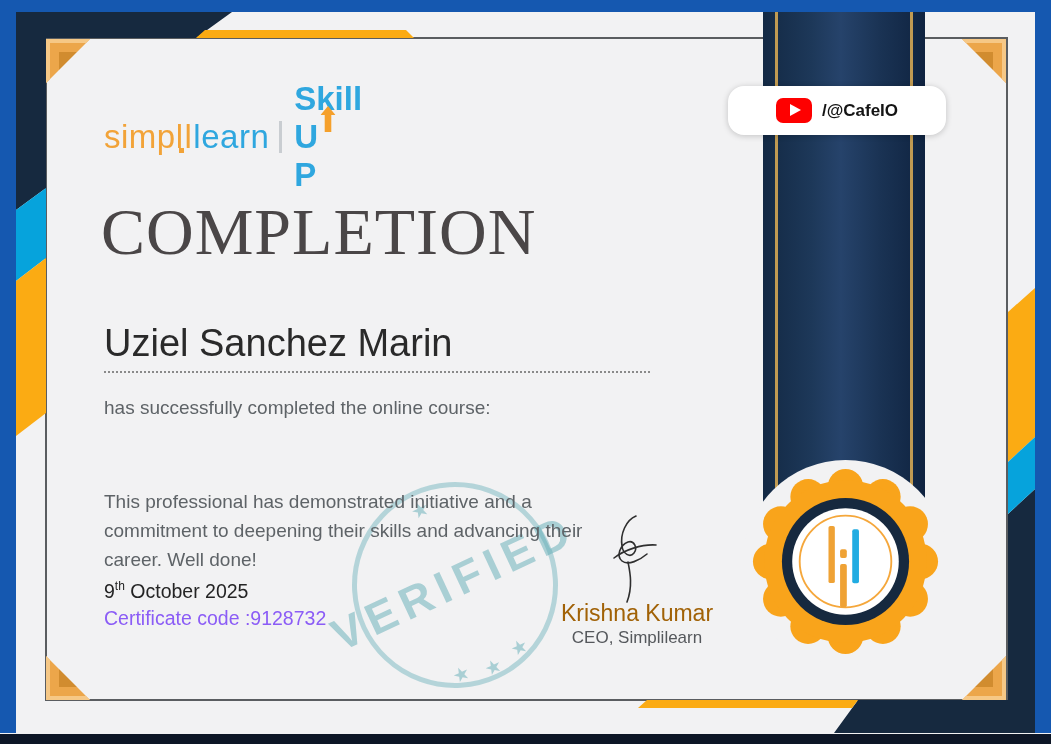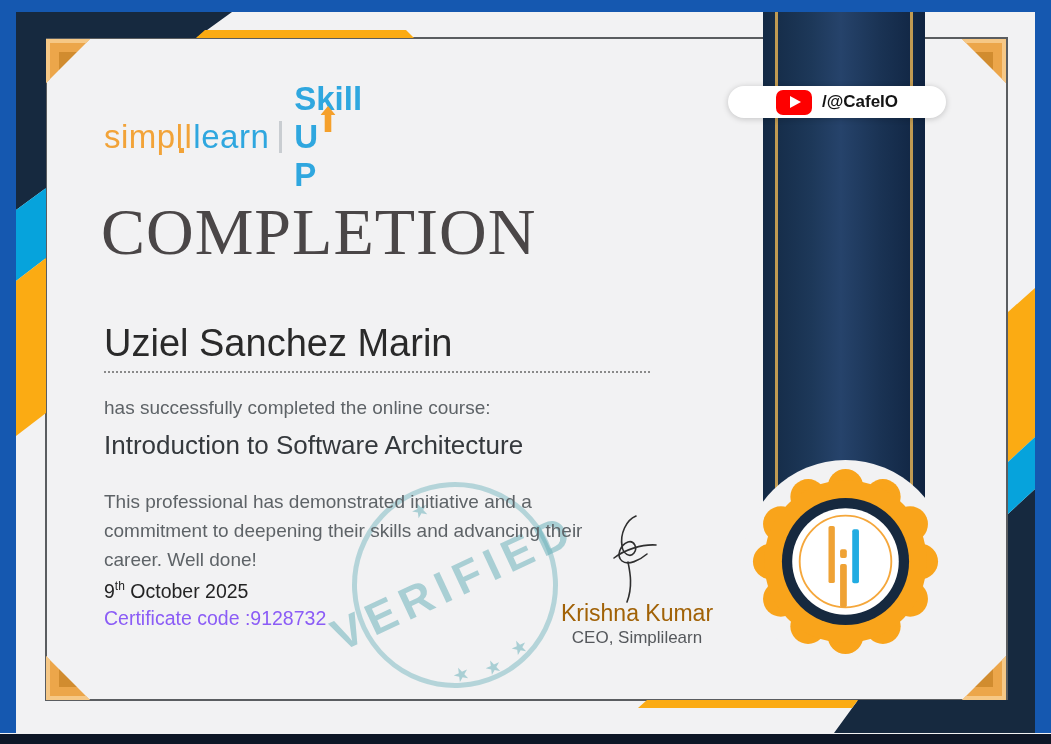--- a/index.html
+++ b/index.html
@@ -36,21 +36,21 @@
   .logo-word{font-size:33px;letter-spacing:0.5px;text-align:right;}
   .logo-simpl{color:#f2a338;}
   .logo-stem{color:#f2a338;position:relative;margin:0 1px;}
   .logo-stem .dot{position:absolute;width:5px;height:5px;background:#f2a338;left:-6px;bottom:3px;}
   .logo-learn{color:#2fa7df;}
   .logo-divider{width:3px;height:32px;background:#c9cdd1;margin:0 12px 0 10px;}
   .skillup{font-size:33px;font-weight:bold;color:#2fa7df;display:flex;flex-direction:column;}
   .skillup-u{position:relative;}
   .skillup-arrow{position:absolute;left:50%;transform:translateX(-50%);top:-12px;}
   
-  .channel-pill{position:absolute;left:728px;top:86px;width:218px;height:32px;background:#fff;
+  .channel-pill{position:absolute;left:728px;top:86px;width:218px;height:49px;background:#fff;
     border-radius:16px;display:flex;align-items:center;justify-content:center;gap:10px;
     box-shadow:0 1px 6px rgba(0,0,0,0.2);z-index:30;}
   .yt-icon{width:36px;height:25px;background:#fe0000;border-radius:7px;position:relative;}
   .yt-icon::after{content:"";position:absolute;left:14px;top:6px;
     border-left:11px solid #fff;border-top:6.5px solid transparent;border-bottom:6.5px solid transparent;}
   .channel-handle{font-weight:bold;font-size:17px;color:#141414;}
   
   .cert-of{position:absolute;left:104px;top:163px;font-family:"Liberation Serif",serif;
     font-size:36px;letter-spacing:1.5px;color:#4a4647;z-index:10;}
   .completion{position:absolute;left:101px;top:194px;font-family:"Liberation Serif",serif;
@@ -157,21 +157,20 @@
       <span>P</span>
     </span>
   </div>
 
   <div class="completion">COMPLETION</div>
 
   <div class="recipient">Uziel Sanchez Marin</div>
   <div class="dotline"></div>
 
   <div class="intro">has successfully completed the online course:</div>
-  <div class="course">Introduction to Software Architecture</div>
   <div class="para">This professional has demonstrated initiative and a commitment to deepening their skills and advancing their career. Well done!</div>
 
   <div class="date"><span>9</span><sup>th</sup><span> October 2025</span></div>
   <div class="code">Certificate code :9128732</div>
 
   <svg class="sig-svg" width="62" height="92" viewBox="0 0 62 92">
     <g fill="none" stroke="#2f2f2f" stroke-width="1.6" stroke-linecap="round">
       <path d="M36,4 C26,8 20,22 22,34 C23,42 30,46 34,41 C38,36 34,28 28,30 C20,33 16,44 22,49 C28,54 40,48 47,42"></path>
       <path d="M14,46 C24,38 42,32 56,33"></path>
       <path d="M28,50 C30,60 33,74 27,90"></path>

